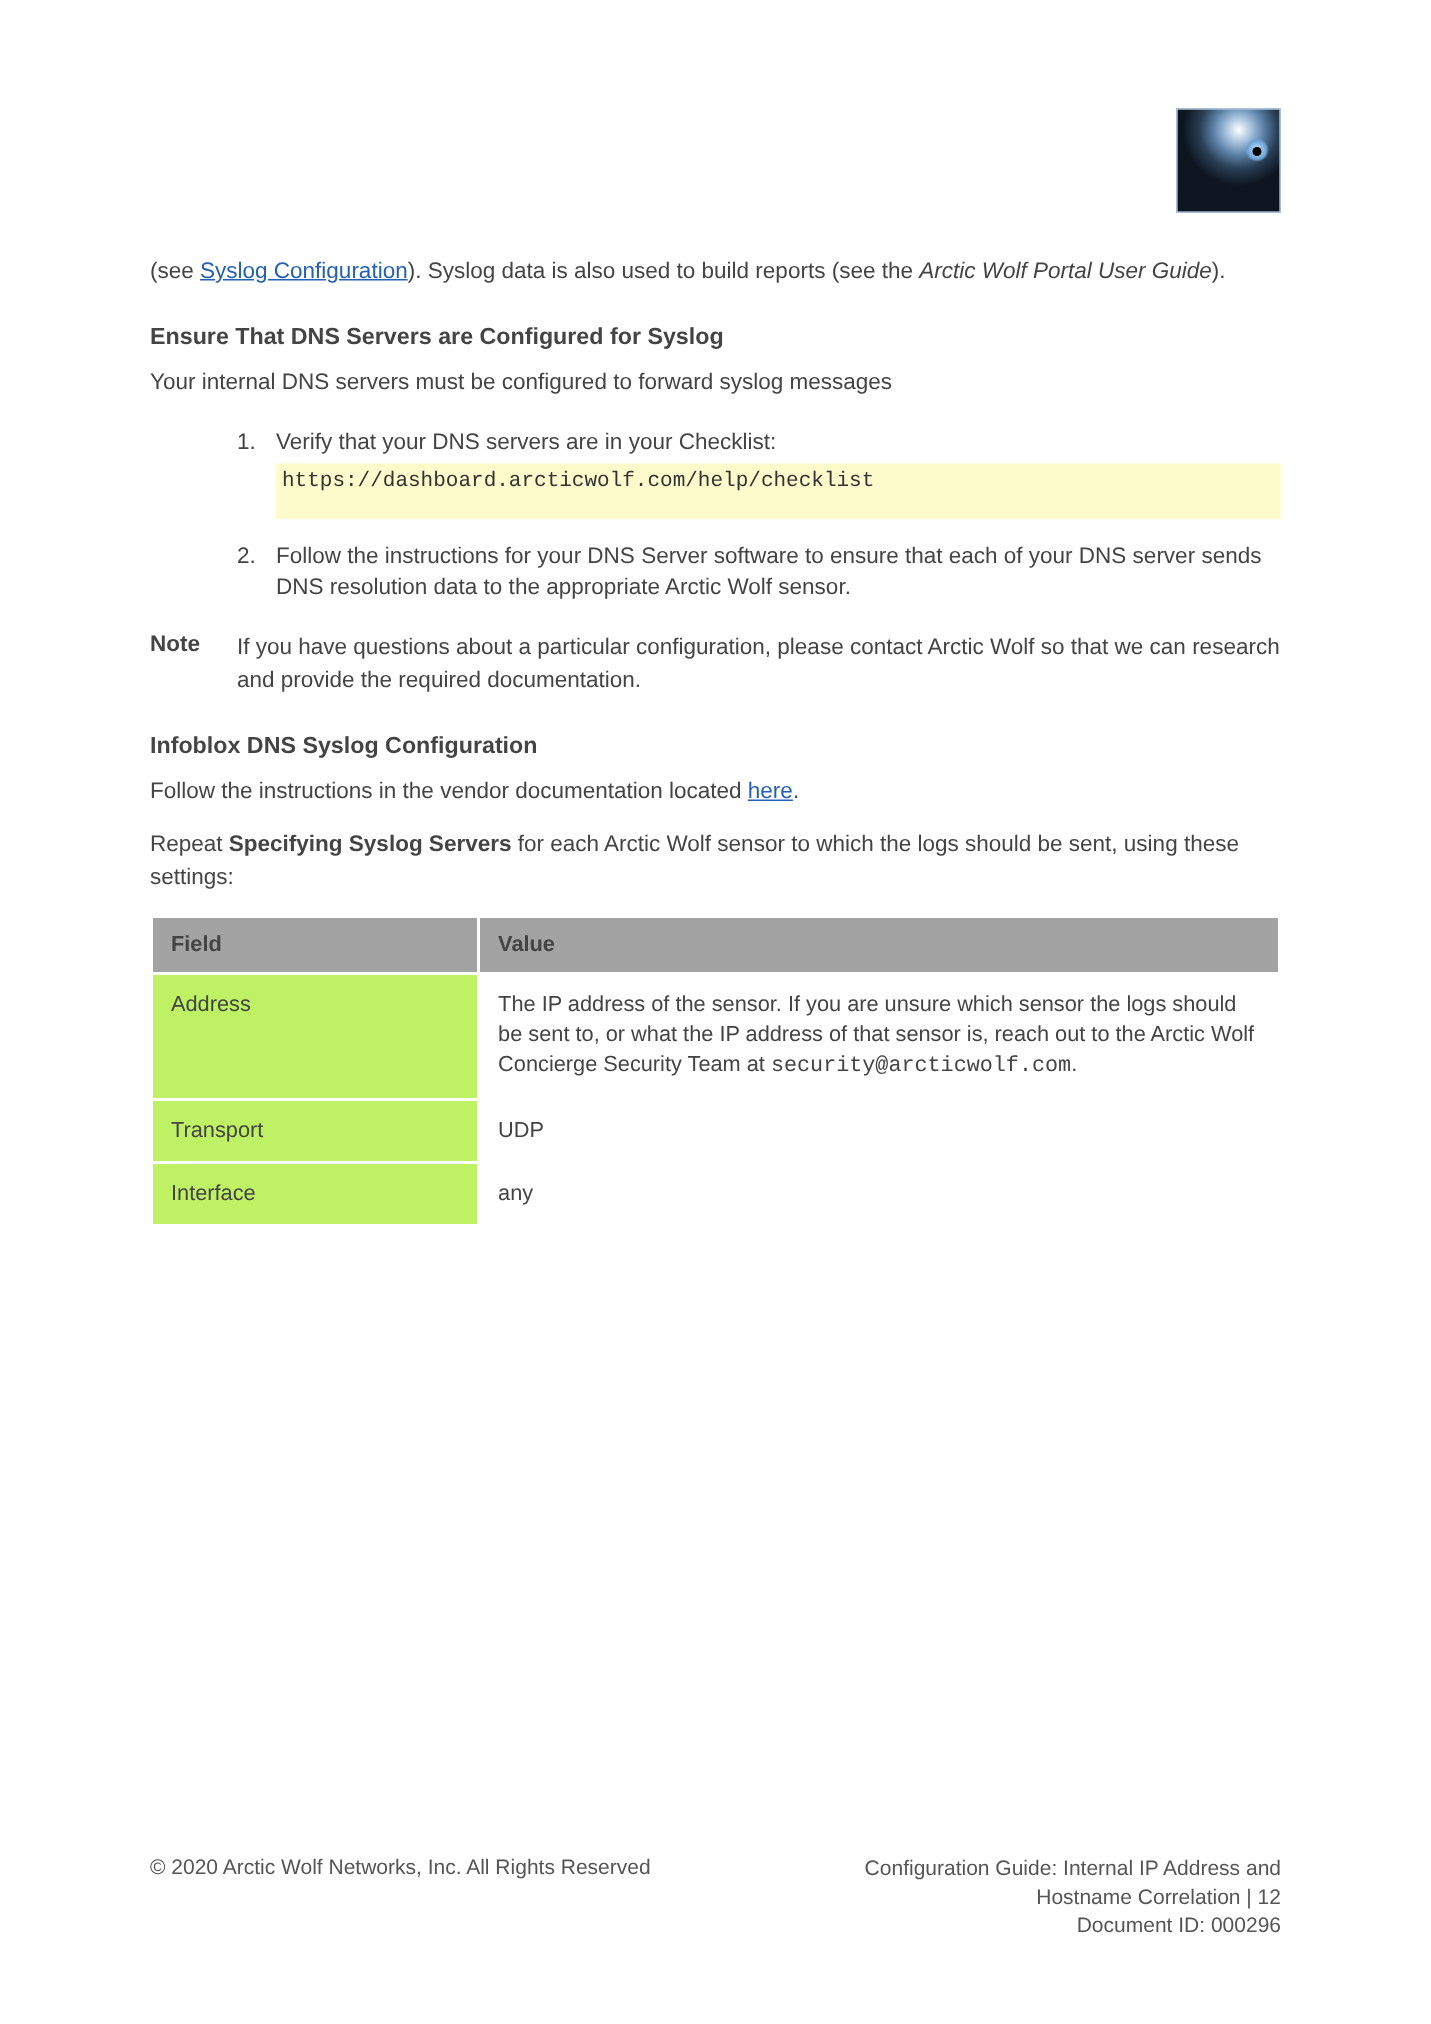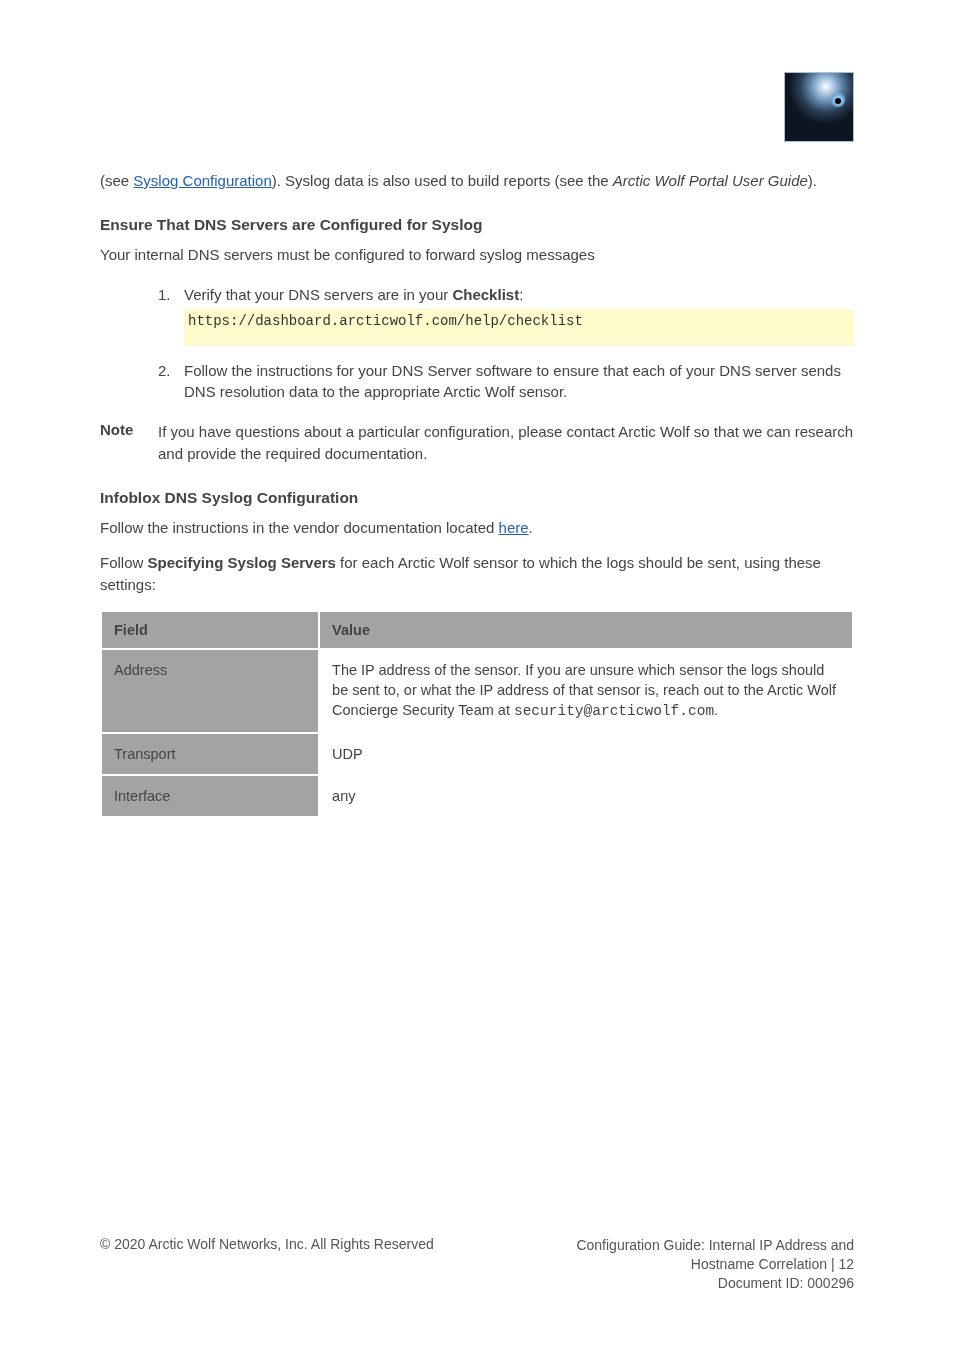--- a/index.html
+++ b/index.html
@@ -82,21 +82,21 @@
       color: #444;
       margin-bottom: 14px;
       padding-left: 26px;
       position: relative;
     }
     .step .num {
       position: absolute;
       left: 0;
     }
     .step .bold {
-      font-weight: bold;
+      font-weight: normal;
     }
     .code-line {
       font-family: "Courier New", monospace;
       font-size: 14px;
       display: block;
       margin-top: 4px;
       margin-left: 0;
       color: #333;
     }
     .hl {
@@ -139,21 +139,21 @@
       padding: 10px 12px;
       border: 2px solid #ffffff;
     }
     td {
       padding: 10px 12px;
       vertical-align: top;
       border: 2px solid #ffffff;
       line-height: 1.4;
     }
     td.key {
-      background: #a3a3a3;
+      background: #bef264;
       width: 29%;
       font-weight: normal;
     }
     td.val {
       background: #ffffff;
     }
     .mono {
       font-family: "Courier New", monospace;
     }
 
@@ -211,21 +211,21 @@
       <div class="note-text">If you have questions about a particular configuration, please contact Arctic Wolf so that we can research and provide the required documentation.</div>
     </div>
 
     <div class="heading">Infoblox DNS Syslog Configuration</div>
 
     <p class="para">
       <span>Follow the instructions in the vendor documentation located </span><a class="link-text">here</a><span>.</span>
     </p>
 
     <p class="para">
-      <span>Follow </span><span class="bold" style="font-weight:bold">Specifying Syslog Servers</span><span> for each Arctic Wolf sensor to which the logs should be sent, using these settings:</span>
+      <span>Repeat </span><span class="bold" style="font-weight:bold">Specifying Syslog Servers</span><span> for each Arctic Wolf sensor to which the logs should be sent, using these settings:</span>
     </p>
 
     <div class="table-wrap">
       <table>
         <thead>
           <tr>
             <th>Field</th>
             <th>Value</th>
           </tr>
         </thead>

